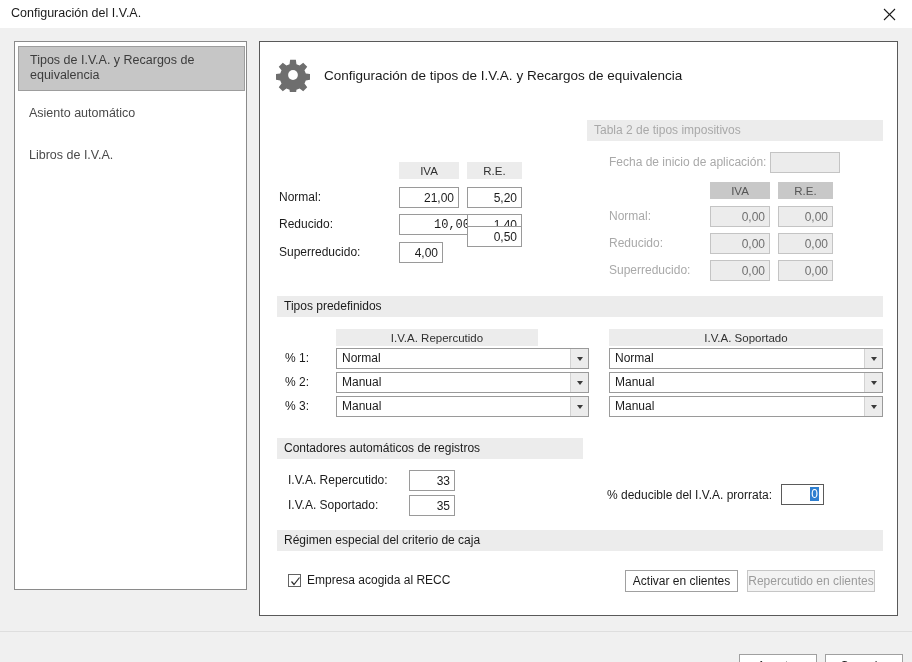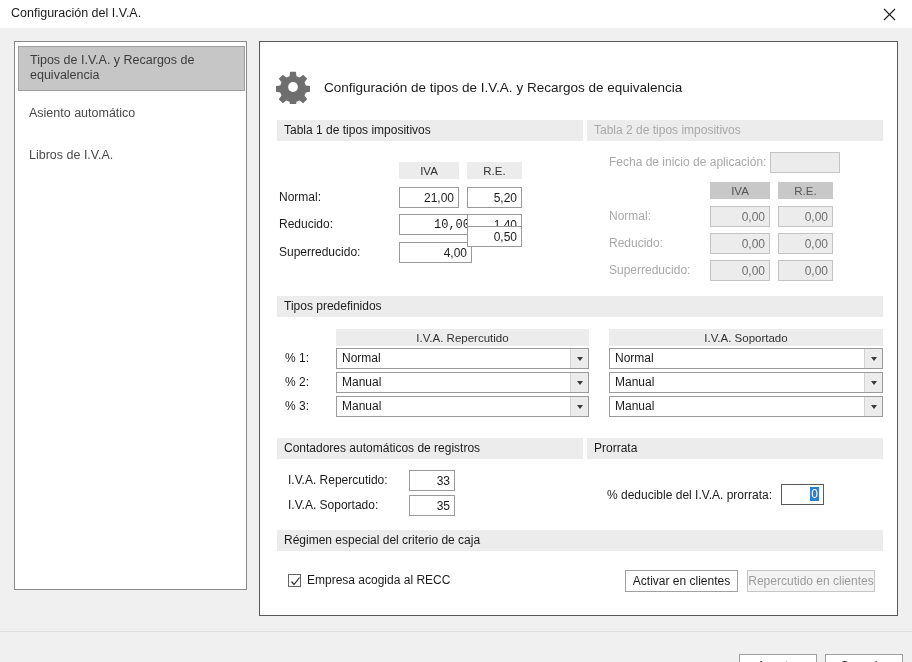--- a/index.html
+++ b/index.html
@@ -85,21 +85,21 @@
     left: 259px; top: 13px;
     width: 639px; height: 575px;
     background: #ffffff;
     border: 1px solid #595959;
     box-sizing: border-box;
   }
 
   
   .content-header {
     position: absolute;
-    left: 16px; top: 28px;
+    left: 16px; top: 16px;
     display: flex;
     align-items: center;
     text-align: center;
   }
   .gear-icon {
     width: 34px; height: 34px;
     display: block;
     margin-right: 14px;
   }
   .content-title {
@@ -320,41 +320,38 @@
 
     <div class="content-header">
       <svg class="gear-icon" viewBox="0 0 32 32">
         <path fill="#6e6e6e" d="M16 10.2a5.8 5.8 0 1 0 0 11.6 5.8 5.8 0 0 0 0-11.6zm0 8.9a3.1 3.1 0 1 1 0-6.2 3.1 3.1 0 0 1 0 6.2z"></path>
         <path fill="#6e6e6e" d="M13.3 1.6h5.4l.55 4.2 3.0 1.25 3.35-2.6 3.8 3.8-2.6 3.35 1.25 3.0 4.2.55v5.4l-4.2.55-1.25 3.0 2.6 3.35-3.8 3.8-3.35-2.6-3.0 1.25-.55 4.2h-5.4l-.55-4.2-3.0-1.25-3.35 2.6-3.8-3.8 2.6-3.35-1.25-3.0-4.2-.55v-5.4l4.2-.55 1.25-3.0-2.6-3.35 3.8-3.8 3.35 2.6 3.0-1.25z"></path>
         <circle cx="16" cy="16" r="4.6" fill="#ffffff"></circle>
       </svg>
       <div class="content-title">Configuración de tipos de I.V.A. y Recargos de equivalencia</div>
     </div>
 
-    <div class="sec-band band-t1">
-      <span>Tabla 1 de tipos impositivos</span>
-    </div>
 
     <div class="col-head" style="left:139px; top:120px; width:60px;">
       <span>IVA</span>
     </div>
     <div class="col-head" style="left:207px; top:120px; width:55px;">
       <span>R.E.</span>
     </div>
 
     <div class="row-label" style="left:19px; top:148px;">Normal:</div>
     <input class="tbox" style="left: 139px; top: 145px; width: 60px;" value="21,00">
     <input class="tbox" style="left: 207px; top: 145px; width: 55px;" value="5,20">
 
     <div class="row-label" style="left:19px; top:175px;">Reducido:</div>
     <input class="tbox" style="left: 139px; top: 172px; width: 76px; font-family: Liberation Mono, monospace;" value="10,00">
     <input class="tbox" style="left: 207px; top: 172px; width: 55px;" value="1,40">
 
     <div class="row-label" style="left:19px; top:203px;">Superreducido:</div>
-    <input class="tbox" style="left: 139px; top: 200px; width: 73px; text-align: right;" value="4,00">
+    <input class="tbox" style="left: 139px; top: 200px; width: 44px; text-align: right;" value="4,00">
     <input class="tbox" style="left: 207px; top: 184px; width: 55px;" value="0,50">
 
     <div class="sec-band band-t2 disabled">
       <span>Tabla 2 de tipos impositivos</span>
     </div>
 
     <div class="row-label disabled" style="left:349px; top:113px;">Fecha de inicio de aplicación:</div>
     <input class="tbox empty-disabled" style="left: 510px; top: 110px; width: 70px;" disabled="" value="">
 
     <div class="col-head disabled" style="left:450px; top:140px; width:60px;">
@@ -373,21 +370,21 @@
     <input class="tbox disabled" style="left: 518px; top: 191px; width: 55px;" disabled="" value="0,00">
 
     <div class="row-label disabled" style="left:349px; top:221px;">Superreducido:</div>
     <input class="tbox disabled" style="left: 450px; top: 218px; width: 60px;" disabled="" value="0,00">
     <input class="tbox disabled" style="left: 518px; top: 218px; width: 55px;" disabled="" value="0,00">
 
     <div class="sec-band band-pred">
       <span>Tipos predefinidos</span>
     </div>
 
-    <div class="col-head" style="left:76px; top:287px; width:253px;align-items:center;">
+    <div class="col-head" style="left:76px; top:287px; width:202px;align-items:center;">
       <span>I.V.A. Repercutido</span>
     </div>
     <div class="col-head" style="left:349px; top:287px; width:274px;">
       <span>I.V.A. Soportado</span>
     </div>
 
     <div class="row-label" style="left:25px; top:309px;">% 1:</div>
     <div class="combo" style="left:76px; top:306px; width:253px;">
       <span class="combo-text">Normal</span>
       <span class="combo-arrow">
@@ -432,23 +429,20 @@
     <div class="sec-band band-cont">
       <span>Contadores automáticos de registros</span>
     </div>
 
     <div class="row-label" style="left:28px; top:431px;">I.V.A. Repercutido:</div>
     <input class="tbox" style="left: 149px; top: 428px; width: 46px;" value="33">
 
     <div class="row-label" style="left:28px; top:456px;">I.V.A. Soportado:</div>
     <input class="tbox" style="left: 149px; top: 453px; width: 46px;" value="35">
 
-    <div class="sec-band band-pror">
-      <span>Prorrata</span>
-    </div>
 
     <div class="row-label" style="left:347px; top:446px;">% deducible del I.V.A. prorrata:</div>
     <div class="tbox focused" style="left:521px; top:442px; width:43px;">
       <span class="sel">0</span>
     </div>
 
     <div class="sec-band band-recc">
       <span>Régimen especial del criterio de caja</span>
     </div>
 

